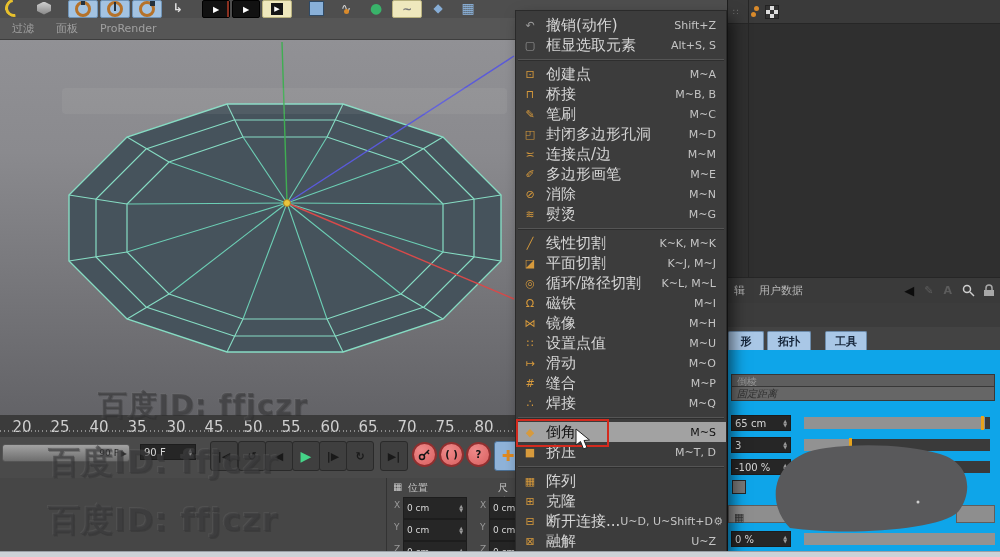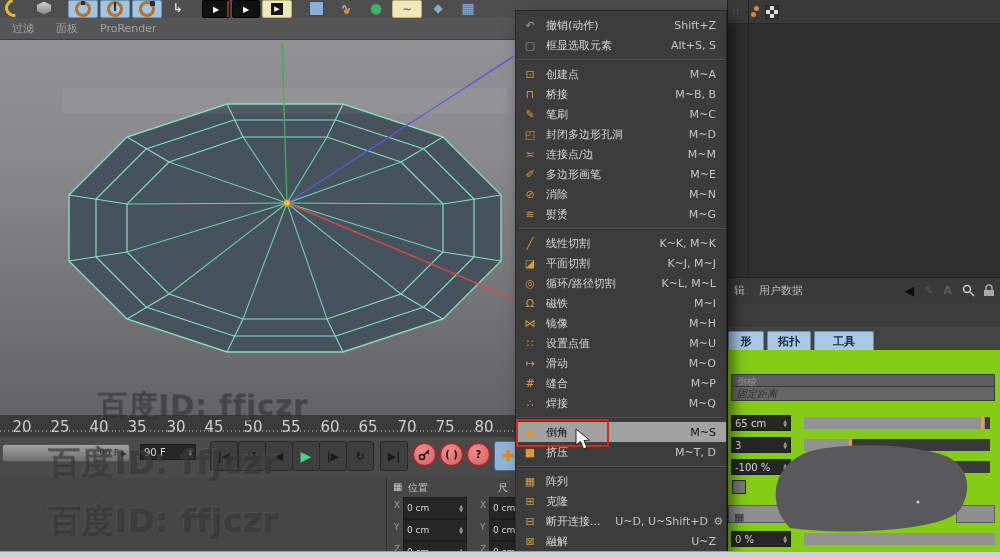--- a/index.html
+++ b/index.html
@@ -65,21 +65,21 @@
   .axis{position:absolute;font-size:9px;color:#9a9a9a;}
   .cfield{position:absolute;height:22px;font-size:9px;}
 
   
   #ctxmenu{left:515px;top:10px;width:212px;height:543px;background:#3c3c3c;z-index:10;
      box-shadow:6px 8px 14px rgba(0,0,0,.55);border:1px solid #2a2a2a;box-sizing:border-box;
      padding-top:4px;}
   .mi{height:20px;display:flex;align-items:center;padding-left:5px;position:relative;}
   .mic{width:18px;text-align:center;font-size:11px;color:#d79a3c;flex:none;}
   .mic.gray{color:#9a9a9a;}
-  .mil{font-size:11px;color:#d6d6d6;margin-left:7px;white-space:nowrap;}
+  .mil{font-size:15px;color:#d6d6d6;margin-left:7px;white-space:nowrap;}
   .mis{font-size:11px;color:#c4c4c4;margin-left:auto;padding-right:10px;white-space:nowrap;}
   .msep{height:9px;display:flex;align-items:center;}
   .msep div{height:1px;background:#555;width:100%;margin:0 2px;border-bottom:1px solid #2e2e2e;}
   .mi.hl{background:#a2a2a2;}
   .mi.hl .mil,.mi.hl .mis{color:#121212;}
   .gear{position:absolute;right:3px;color:#b5b5b5;font-size:11px;}
   #redbox{left:516px;top:419px;width:89px;height:24px;border:2px solid #d42a1e;z-index:12;}
   #cursor{left:575px;top:428px;z-index:13;}
 
   
@@ -87,21 +87,21 @@
   #rp-topstrip{position:absolute;left:0;top:0;width:273px;height:23px;background:#3a3a3a;border-bottom:1px solid #262626;display:flex;align-items:center;}
   #rp-objdiv{position:absolute;left:20px;top:0;width:1px;height:277px;background:#262626;}
   #attrbar{position:absolute;left:0;top:277px;width:273px;height:25px;background:#3a3a3a;
      border-top:1px solid #262626;border-bottom:1px solid #232323;display:flex;align-items:center;}
   #attrbar .mtxt{font-size:11px;color:#b8b8b8;}
   #attrgap{position:absolute;left:0;top:303px;width:273px;height:24px;background:#3c3c3c;}
   #tabsrow{position:absolute;left:0;top:327px;width:273px;height:23px;background:#434343;display:flex;align-items:flex-end;}
   .tab{background:#a9c7e6;border:1px solid #6d8cab;border-bottom:none;color:#16263a;
      font-size:11px;font-weight:bold;height:19px;display:flex;align-items:center;justify-content:center;
      border-radius:2px 2px 0 0;box-sizing:border-box;}
-  #rpbody{position:absolute;left:0;top:350px;width:273px;height:201px;background:#84cc16;}
+  #rpbody{position:absolute;left:0;top:350px;width:273px;height:201px;background:#0ea5e9;}
   .rbar{position:absolute;left:3px;width:264px;height:15px;background:#5e5e5e;border:1px solid #383838;
      font-size:10px;display:flex;align-items:center;padding-left:5px;box-sizing:border-box;}
   .rfield{position:absolute;left:3px;width:60px;height:16px;}
   .track{position:absolute;height:12px;}
   .marker{position:absolute;width:3px;height:14px;background:#e8a41c;}
   #rp-check{position:absolute;left:4px;top:130px;width:12px;height:12px;background:#787878;border:1px solid #272727;}
   #blob{position:absolute;left:40px;top:90px;z-index:3;}
   .lightbar{position:absolute;height:18px;background:#8e8e8e;border:1px solid #5e5e5e;box-sizing:border-box;}
 
   
@@ -346,21 +346,21 @@
     <svg width="12" height="13" style="margin-left:8px;margin-right:6px;">
       <rect x="1" y="6" width="10" height="6" fill="#a8a8a8"></rect>
       <path d="M3 6 V4 a3 3 0 0 1 6 0 V6" fill="none" stroke="#a8a8a8" stroke-width="1.5"></path>
     </svg>
   </div>
   <div id="attrgap"></div>
 
   <div id="tabsrow">
     <div class="tab" style="width:36px;">形</div>
     <div class="tab" style="width:44px;margin-left:3px;">拓扑</div>
-    <div class="tab" style="width:60px;margin-left:3px;">工具</div>
+    <div class="tab" style="width:42px;margin-left:14px;">工具</div>
   </div>
 
   <div id="rpbody">
     <div class="rbar" style="top:24px;color:#969696;">倒棱</div>
     <div class="rbar" style="top:36px;color:#2f2f2f;background:#666;font-style:italic;">固定距离</div>
 
     <div class="field rfield" style="top:65px;">
       <span>65 cm</span>
       <span class="stepper">
           <span>▲</span>

